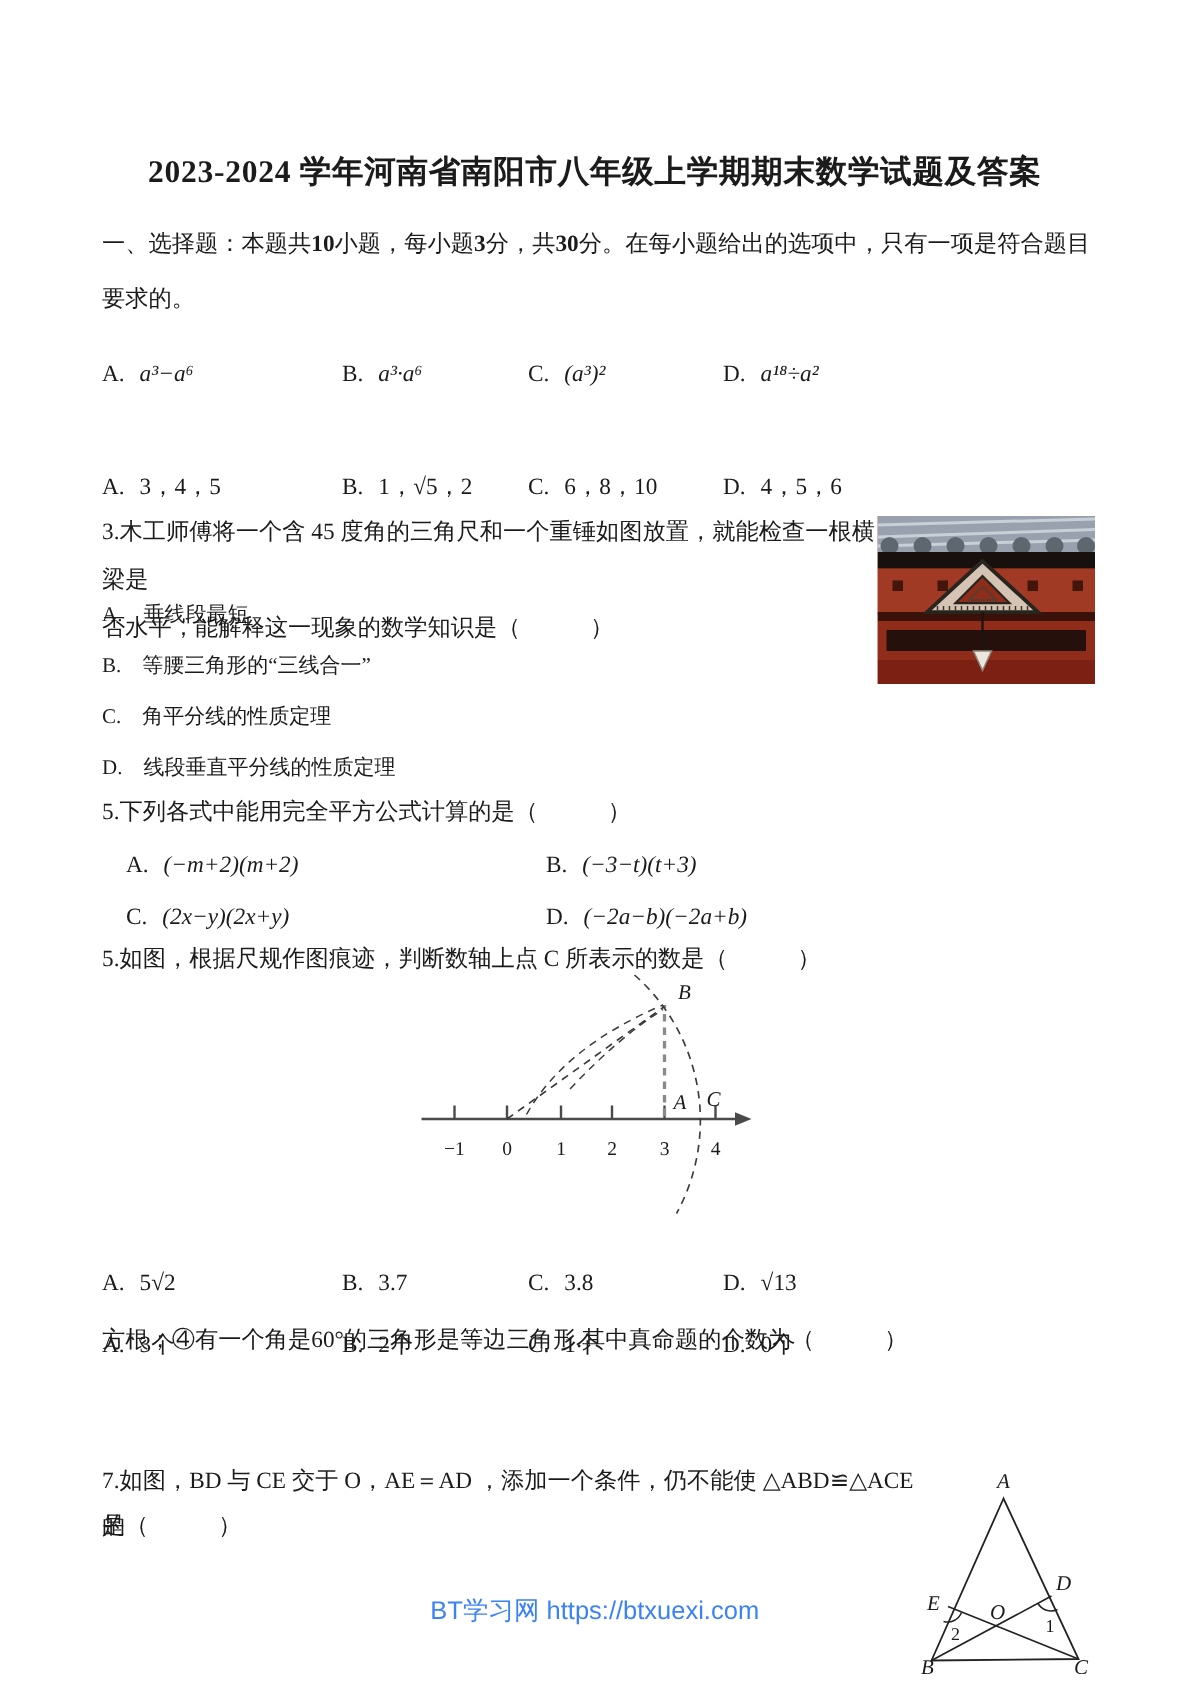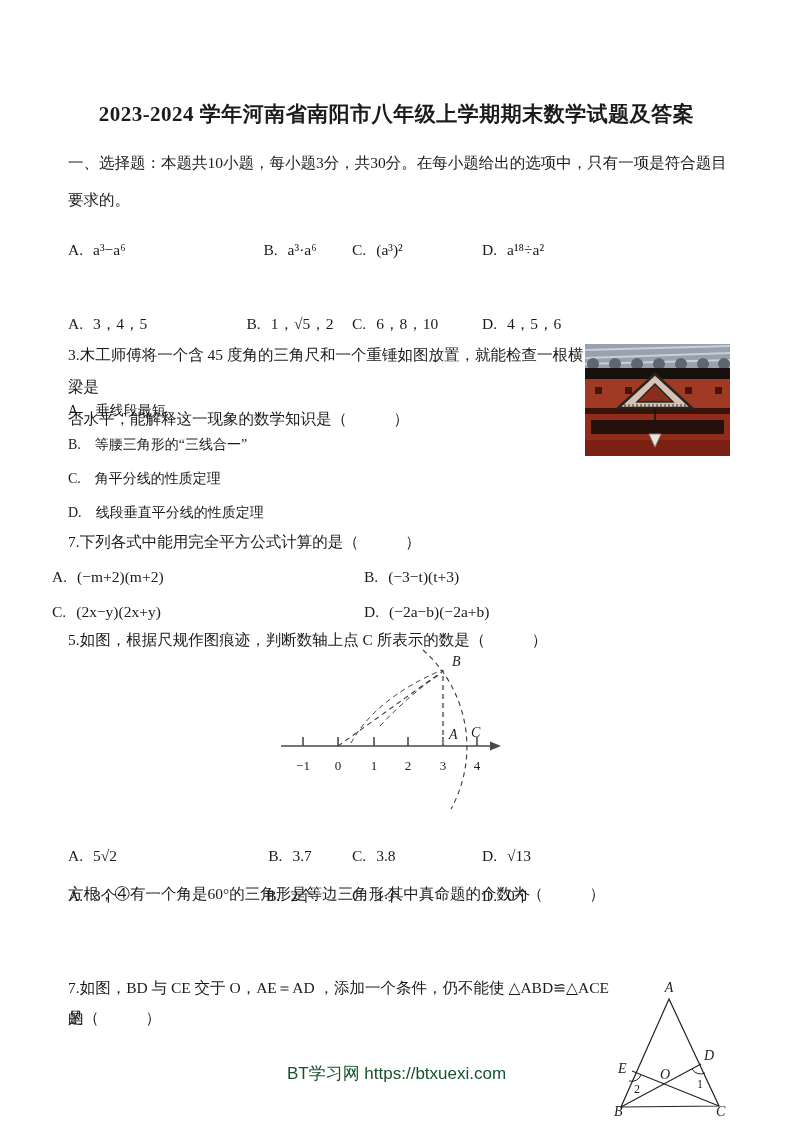--- a/index.html
+++ b/index.html
@@ -1,33 +1,33 @@
 <!DOCTYPE html>
 <html><head>
 <meta charset="utf-8">
 <style>
   html,body{margin:0;padding:0;background:#ffffff;}
   .page{position:relative;width:793px;height:1122px;background:#ffffff;overflow:hidden;
         font-family:"Liberation Serif","DejaVu Serif",serif;color:#1b1b1b;}
   .abs{position:absolute;}
   .title{top:100px;left:0;width:100%;text-align:center;font-size:21px;font-weight:bold;letter-spacing:.5px;}
   .intro{top:144px;left:68px;width:664px;font-size:15.5px;line-height:37px;}
-  .intro .bnum{font-weight:normal;}
+  .intro .bnum{font-weight:bold;}
   .qtext{font-size:15.5px;left:68px;width:664px;line-height:30px;}
   .narrow{width:526px;line-height:32px;}
   .opt-row{left:68px;width:680px;display:flex;font-size:15.5px;}
   .opt{white-space:nowrap;}
-  .c1{width:160px;}.c2{width:124px;text-align:center;}.c3{width:130px;}
+  .c1{width:160px;}.c2{width:124px;}.c3{width:130px;}
   .olab{margin-right:10px;}
-  .math{}
+  .math{font-style:italic;}
   .q3opts{left:68px;width:526px;font-size:14px;}
   .q3opt{line-height:34px;}
   .q3opt .olab{margin-right:14px;}
   .col{font-size:15.5px;line-height:35px;}
-  .footer{top:1062px;left:0;width:100%;text-align:center;font-size:17px;color:#14532d;
+  .footer{top:1062px;left:0;width:100%;text-align:center;font-size:17px;color:#3b82f6;
           font-family:"Liberation Sans","DejaVu Sans",sans-serif;}
   svg text{font-family:"Liberation Serif","DejaVu Serif",serif;}
   .figlbl{font-style:italic;font-size:14px;fill:#1b1b1b;}
   .figsm{font-size:12px;fill:#1b1b1b;}
   .ticklbl{font-size:13px;fill:#1b1b1b;}
 </style>
 </head>
 <body>
 
 <div class="page">
@@ -86,22 +86,22 @@
     <rect x="6" y="76" width="133" height="14" fill="#26100b"></rect>
     <rect x="0" y="96" width="145" height="16" fill="#7c2013"></rect>
     <polygon points="70,30 33,64 107,64" fill="#d9cfc0" fill-opacity="0.92" stroke="#2a241f" stroke-width="2.5"></polygon>
     <polygon points="70,40 52,58 88,58" fill="#8f2c1a" stroke="#2a241f" stroke-width="1.5"></polygon>
     <polygon points="70,47 61,56 79,56" fill="none" stroke="#4a3f33" stroke-width="1"></polygon>
     <path d="M40,60 L40,63 M44,60 L44,63 M48,60 L48,63 M52,60 L52,63 M56,60 L56,63 M60,60 L60,63 M64,60 L64,63 M68,60 L68,63 M72,60 L72,63 M76,60 L76,63 M80,60 L80,63 M84,60 L84,63 M88,60 L88,63 M92,60 L92,63 M96,60 L96,63 M100,60 L100,63" stroke="#3a332c" stroke-width="1" fill="none"></path>
     <line x1="70" y1="64" x2="70" y2="92" stroke="#1c1410" stroke-width="1.6"></line>
     <polygon points="70,103 64,90 76,90" fill="#ece6dc" stroke="#8e887e" stroke-width="1"></polygon>
   </svg>
 
-  <div class="abs qtext" style="top:527px">7.下列各式中能用完全平方公式计算的是（　　　）</div>
-  <div class="abs col" style="left:52px;top:559px">
+  <div class="abs qtext" style="top:527px">5.下列各式中能用完全平方公式计算的是（　　　）</div>
+  <div class="abs col" style="left:84px;top:559px">
     <div><span class="olab">A.</span><span class="math">(−m+2)(m+2)</span></div>
     <div><span class="olab">C.</span><span class="math">(2x−y)(2x+y)</span></div>
   </div>
   <div class="abs col" style="left:364px;top:559px">
     <div><span class="olab">B.</span><span class="math">(−3−t)(t+3)</span></div>
     <div><span class="olab">D.</span><span class="math">(−2a−b)(−2a+b)</span></div>
   </div>
 
   <div class="abs qtext" style="top:625px">5.如图，根据尺规作图痕迹，判断数轴上点 C 所表示的数是（　　　）</div>
 

